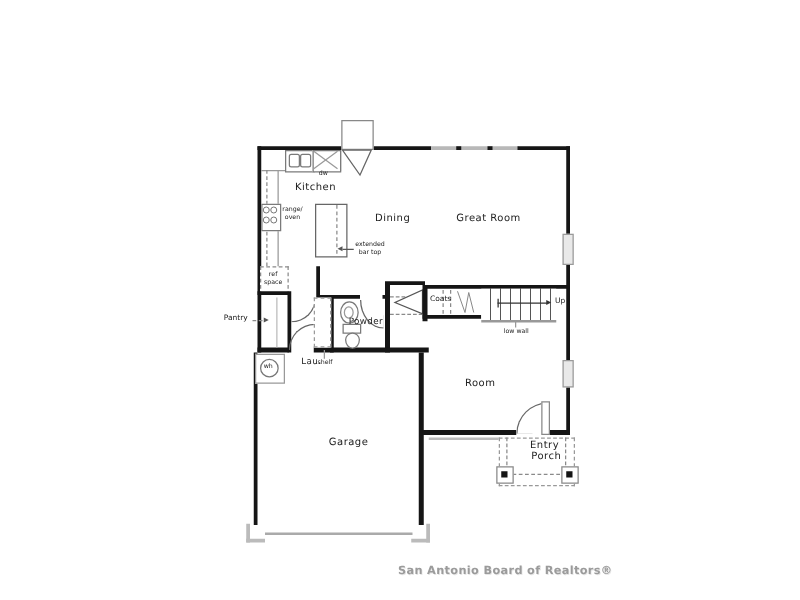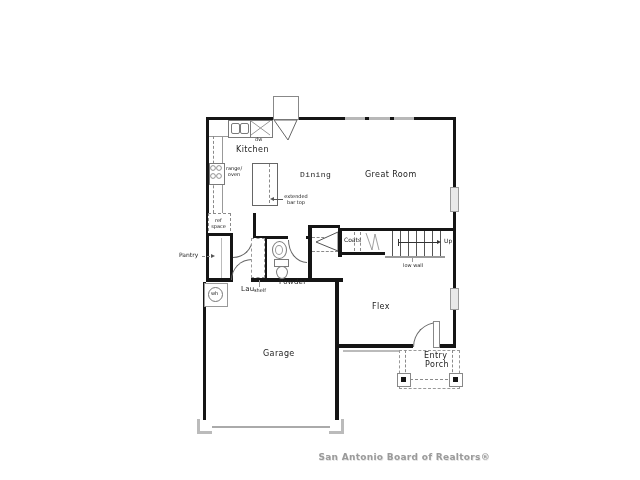--- a/index.html
+++ b/index.html
@@ -110,21 +110,21 @@
 
   <div class="dashbox" style="left:251px;top:238px;width:12px;height:38px;border-color:#9a9a9a;"></div>
   <div class="thin" style="left:259px;top:280px;width:1px;height:7px;"></div>
   <div class="lbl f5" style="left:254px;top:288px;">shelf</div>
   <div class="lbl f7" style="left:241px;top:286px;">Lau.</div>
 
   <div class="box" style="left:272px;top:241px;width:13px;height:16px;border-radius:50%;"></div>
   <div class="box" style="left:275px;top:245px;width:6px;height:8px;border-radius:50%;border-color:#999;"></div>
   <div class="box" style="left:274px;top:259px;width:13px;height:6px;"></div>
   <div class="box" style="left:276px;top:266px;width:10px;height:11px;border-radius:50% 50% 50% 50% / 45% 45% 55% 55%;"></div>
-  <div class="lbl f7" style="left:279px;top:254px;margin-top:25px;">Powder</div>
+  <div class="lbl f7" style="left:279px;top:254px;">Powder</div>
 
   <div class="dashh" style="left:312px;top:237px;width:26px;"></div>
   <div class="dashh" style="left:312px;top:251px;width:26px;"></div>
   <svg style="left:314px;top:231px;" width="26" height="22">
     <polygon points="24,1 24,20 2,11" fill="#ffffff" stroke="#555" stroke-width="1"></polygon>
   </svg>
 
   <div class="wall" style="left:338px;top:228px;width:4px;height:29px;"></div>
   <div class="wall" style="left:340px;top:228px;width:116px;height:3px;"></div>
   <div class="wall" style="left:338px;top:252px;width:47px;height:3px;"></div>
@@ -165,23 +165,23 @@
   <div class="dashbox" style="left:399px;top:350px;width:59px;height:37px;border-color:#999;"></div>
   <div class="dashv" style="left:405px;top:350px;height:27px;"></div>
   <div class="dashv" style="left:452px;top:350px;height:27px;"></div>
   <div class="dashh" style="left:405px;top:379px;width:48px;"></div>
   <div class="box" style="left:397px;top:373px;width:12px;height:12px;border-color:#888;"></div>
   <div class="wall" style="left:401px;top:377px;width:5px;height:5px;"></div>
   <div class="box" style="left:449px;top:373px;width:12px;height:12px;border-color:#888;"></div>
   <div class="wall" style="left:453px;top:377px;width:5px;height:5px;"></div>
 
   <div class="lbl f8" style="left:226px;top:146px;">Kitchen</div>
-  <div class="lbl f8" style="left:290px;top:171px;font-family:Liberation Mono, monospace;">Dining</div>
+  <div class="lbl f8" style="left:290px;top:171px;">Dining</div>
   <div class="lbl f8" style="left:355px;top:171px;">Great Room</div>
-  <div class="lbl f8" style="left:362px;top:303px;">Flex</div>
+  <div class="lbl f8" style="left:362px;top:303px;">Room</div>
   <div class="lbl f8" style="left:414px;top:312px;margin-top:40px;">Entry</div>
   <div class="lbl f8" style="left:415px;top:361px;text-align:right;">Porch</div>
   <div class="lbl f8" style="left:253px;top:350px;">Garage</div>
 
   <div class="footer">
     <div>San Antonio Board of Realtors®</div>
   </div>
 
 </div>
 

